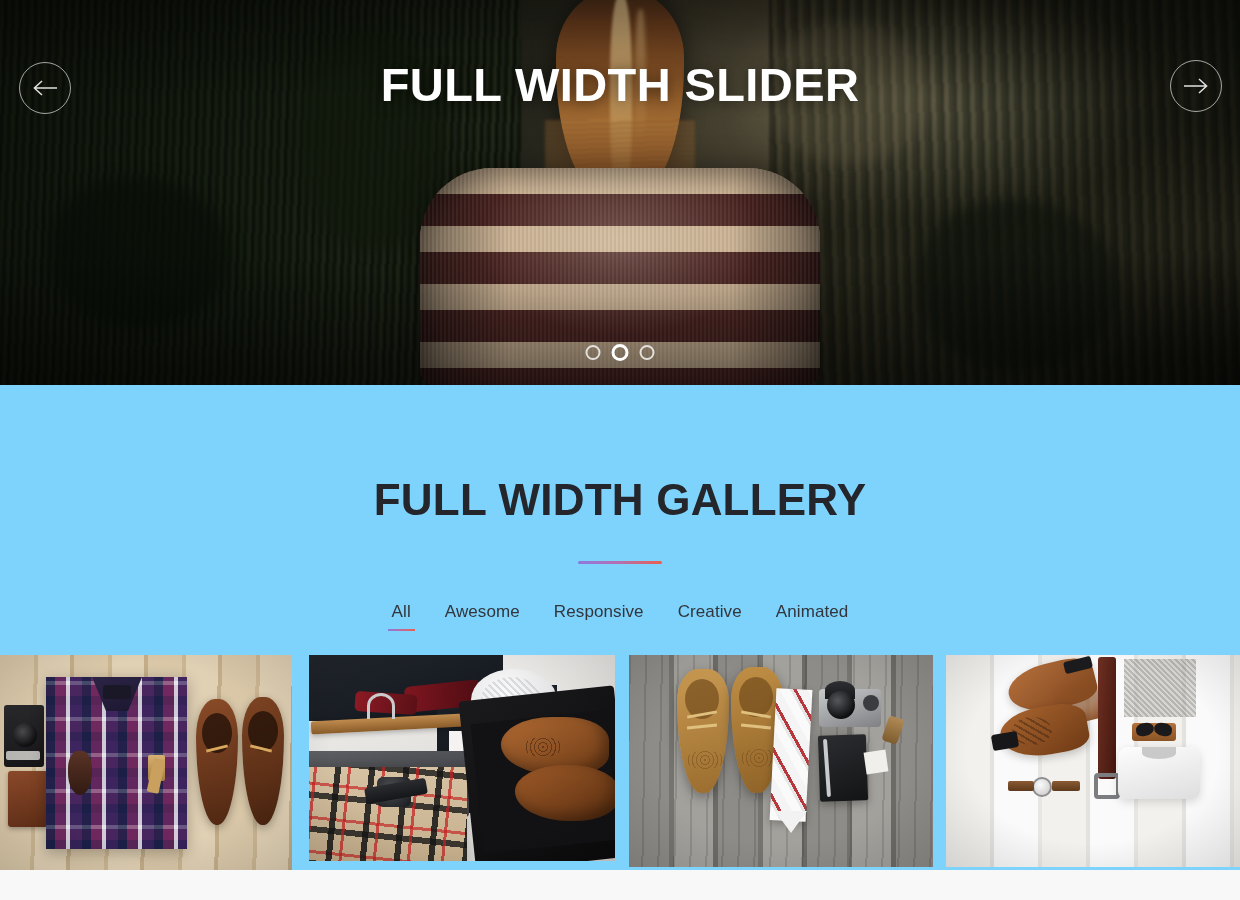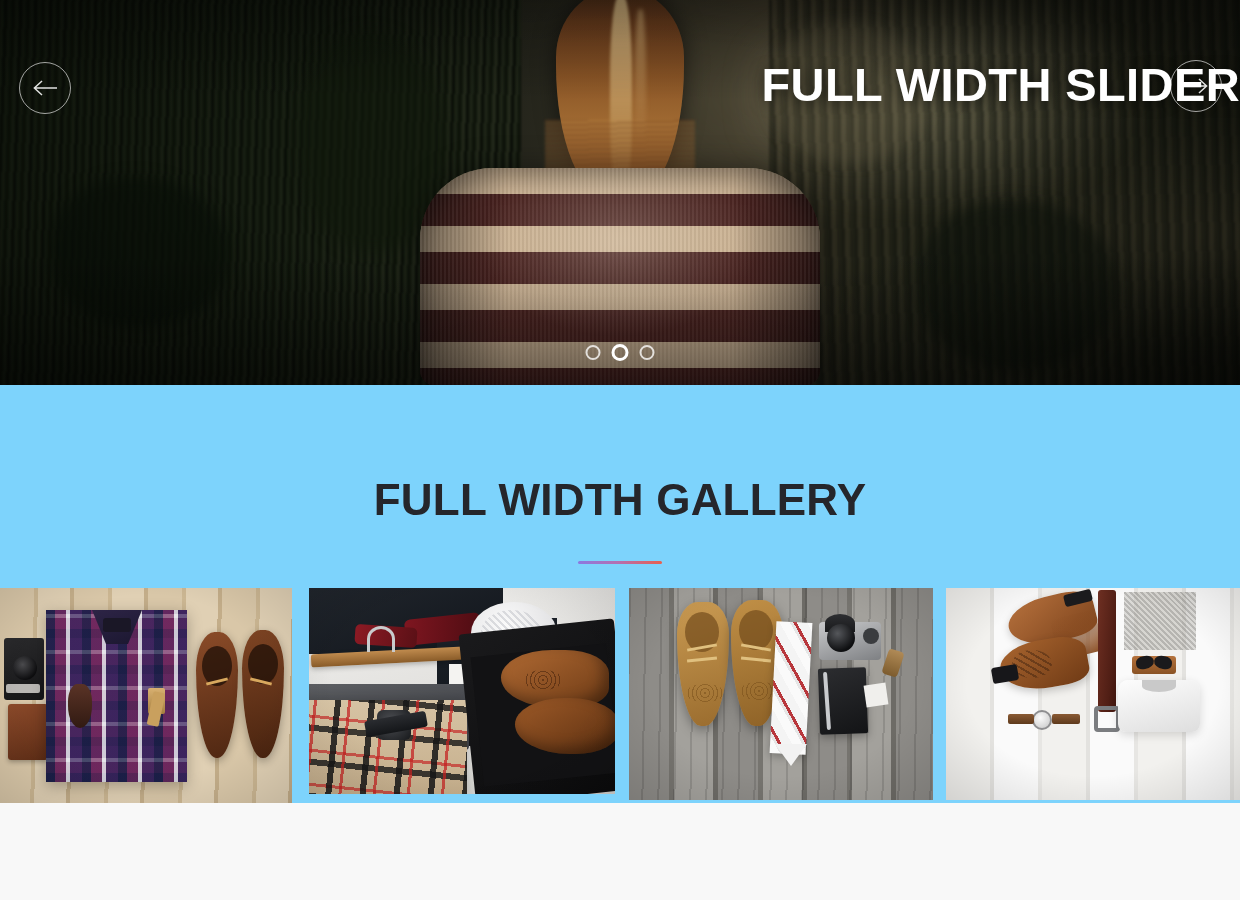--- a/index.html
+++ b/index.html
@@ -133,21 +133,21 @@
   }
   .fig-body::after { 
     content:""; position:absolute; inset:0;
     background:repeating-linear-gradient(90deg,
       rgba(255,255,255,.05) 0 2px, rgba(0,0,0,.05) 2px 4px);
   }
 
   
   .slide-title {
     position:absolute; left:0; right:0; top:57px;
-    text-align:right;
+    text-align:center;
     font-size:47px; font-weight:700;
     letter-spacing:.4px;
     color:#ffffff;
     text-shadow:0 2px 14px rgba(0,0,0,.55);
     white-space:nowrap;
   }
 
   
   .nav-arrow {
     position:absolute; top:62px;
@@ -310,20 +310,27 @@
     <span class="dot" aria-label="Go to slide 3"></span>
   </div>
 </div>
 
 <div class="gallery">
 
   <h2 class="gallery-title">FULL WIDTH GALLERY</h2>
 
   <div class="divider"></div>
 
+  <div class="filters">
+    <span class="filter active">All</span>
+    <span class="filter">Awesome</span>
+    <span class="filter">Responsive</span>
+    <span class="filter">Creative</span>
+    <span class="filter">Animated</span>
+  </div>
 
   <div class="grid">
 
     <div class="cell c1" aria-label="Flatlay of a purple and blue plaid flannel shirt with a vintage camera, leather wallet and brown boat shoes on light wood planks">
       <div class="photo wood-light">
 
         <div class="obj soft" style="left:4px;top:50px;width:40px;height:62px;background:linear-gradient(160deg,#2a2a2c,#151517);border-radius:3px;"></div>
         <div class="obj" style="left:13px;top:68px;width:24px;height:24px;border-radius:50%;background:radial-gradient(circle at 40% 36%,#4a4a4d,#0d0d0f 72%);"></div>
         <div class="obj" style="left:6px;top:96px;width:34px;height:9px;background:#b9b7b4;border-radius:2px;"></div>
 

